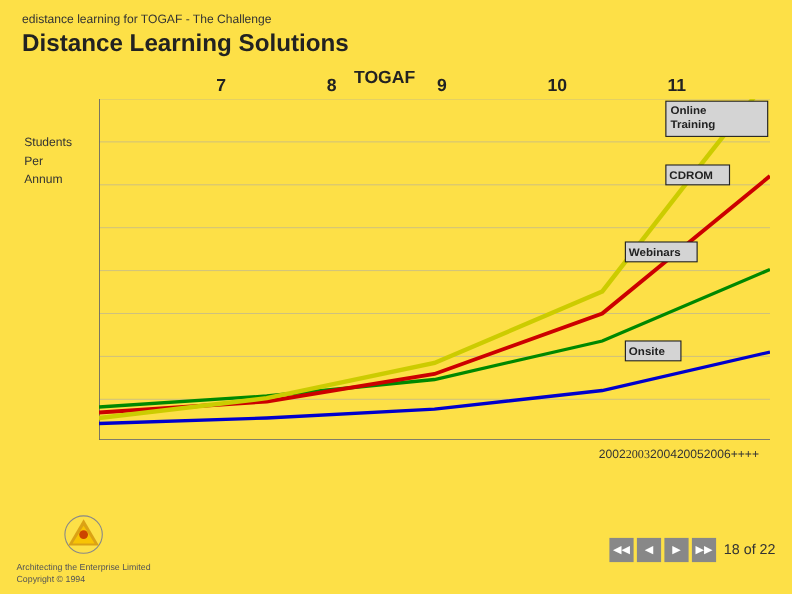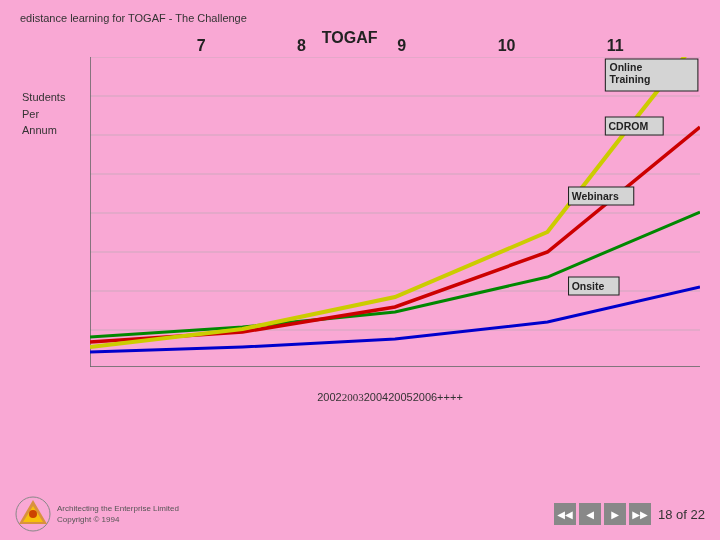--- a/index.html
+++ b/index.html
@@ -7,21 +7,21 @@
       width: 720px;
       height: 540px;
       background: #c8c8c8;
       font-family: Arial, sans-serif;
       overflow: hidden;
       position: relative;
     }
     .slide {
       width: 720px;
       height: 540px;
-      background: #f9a8d4;
+      background: #fde047;
       position: relative;
       padding: 12px 20px;
     }
     .subtitle {
       font-size: 11px;
       color: #333;
       margin-bottom: 2px;
     }
     .title {
       font-size: 22px;
@@ -53,20 +53,21 @@
       right: 0;
       display: flex;
       align-items: center;
       justify-content: space-between;
       padding: 0 15px;
     }
     .footer-logo {
       display: flex;
       align-items: center;
       gap: 6px;
+      flex-direction: column;
     }
     .footer-text {
       font-size: 8px;
       color: #555;
       line-height: 1.4;
     }
     .nav-controls {
       display: flex;
       align-items: center;
       gap: 3px;
@@ -93,20 +94,21 @@
       position: relative;
       margin-top: 5px;
     }
   </style>
 </head>
 <body>
 
 <div class="slide">
 
   <div class="subtitle">edistance learning for TOGAF - The Challenge</div>
+  <div class="title">Distance Learning Solutions</div>
 
 
   <div class="chart-wrapper">
 
     <div style="position:relative; width:70px; flex-shrink:0;">
       <div style="position:absolute; left:2px; top:60px; font-size:11px; color:#333; line-height:1.5;">
         <span>Students</span><br>
         <span>Per</span><br>
         <span>Annum</span>
       </div>
@@ -158,21 +160,21 @@
         <text x="493" y="73" font-size="10" font-weight="bold" fill="#222">CDROM</text>
 
         <rect x="455" y="130" width="62" height="18" fill="#d4d4d4" stroke="#222" stroke-width="1"></rect>
         <text x="458" y="143" font-size="10" font-weight="bold" fill="#222">Webinars</text>
 
         <rect x="455" y="220" width="48" height="18" fill="#d4d4d4" stroke="#222" stroke-width="1"></rect>
         <text x="458" y="233" font-size="10" font-weight="bold" fill="#222">Onsite</text>
       </svg>
 
       
-      <div style="display:flex; justify-content:center; margin-top:20px; padding-right:10px;">
+      <div style="display:flex; justify-content:flex-end; margin-top:2px; padding-right:10px;">
         <span style="font-size:11px;color:#333;text-align:center;">2002</span>
         <span style="font-size:11px;color:#333;text-align:center;font-family:Liberation Serif, serif;">2003</span>
         <span style="font-size:11px;color:#333;text-align:center;">2004</span>
         <span style="font-size:11px;color:#333;text-align:center;">2005</span>
         <span style="font-size:11px;color:#333;text-align:center;">2006++++</span>
       </div>
     </div>
   </div>
 
   <div class="footer">

